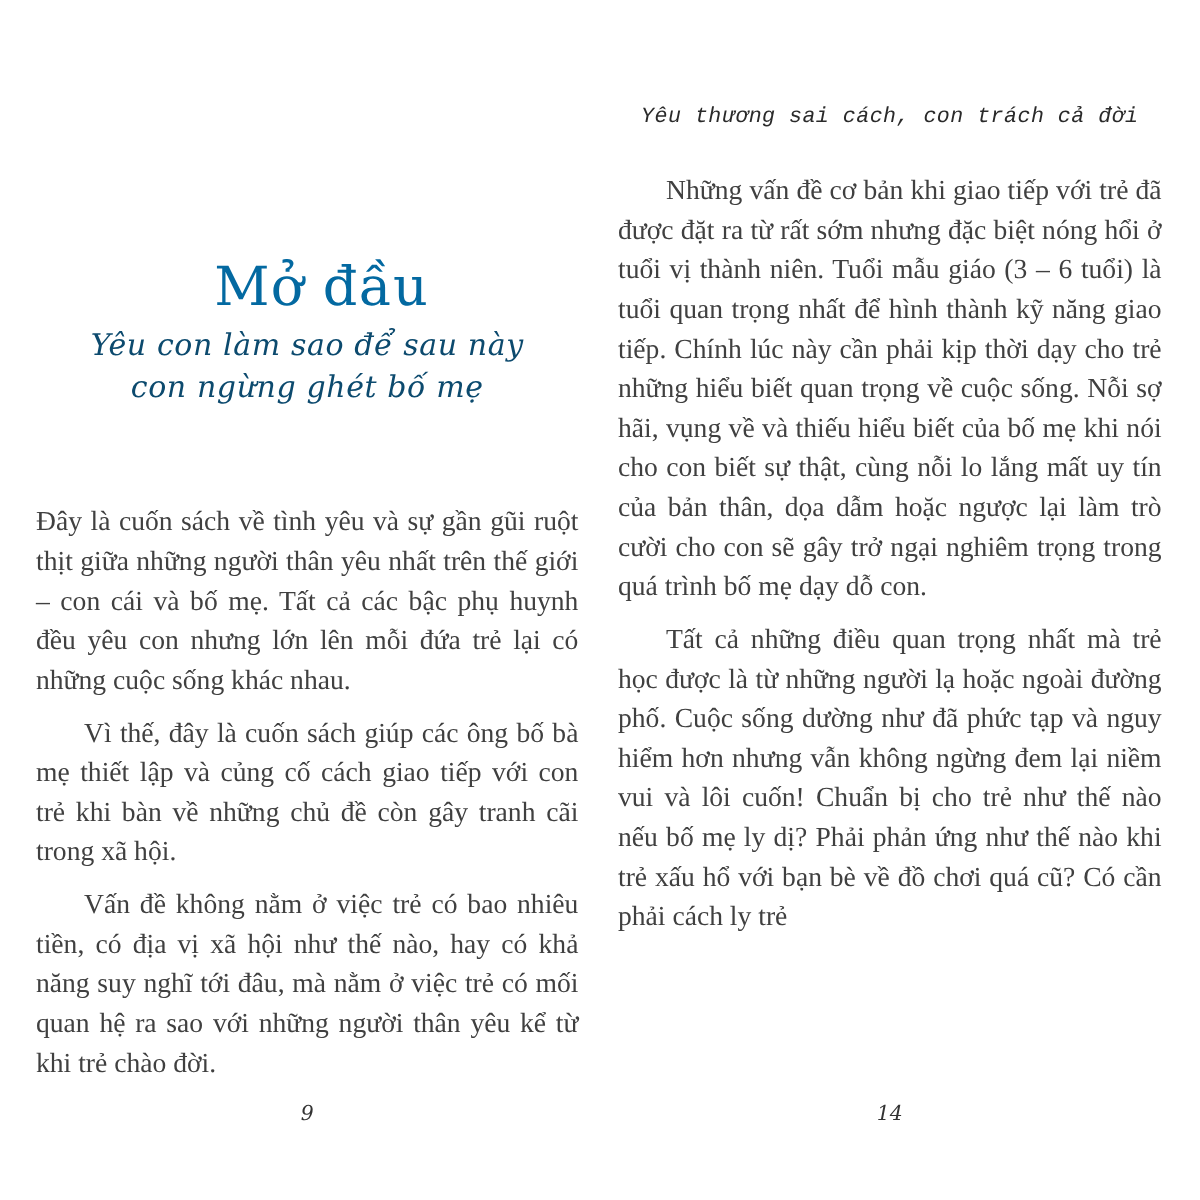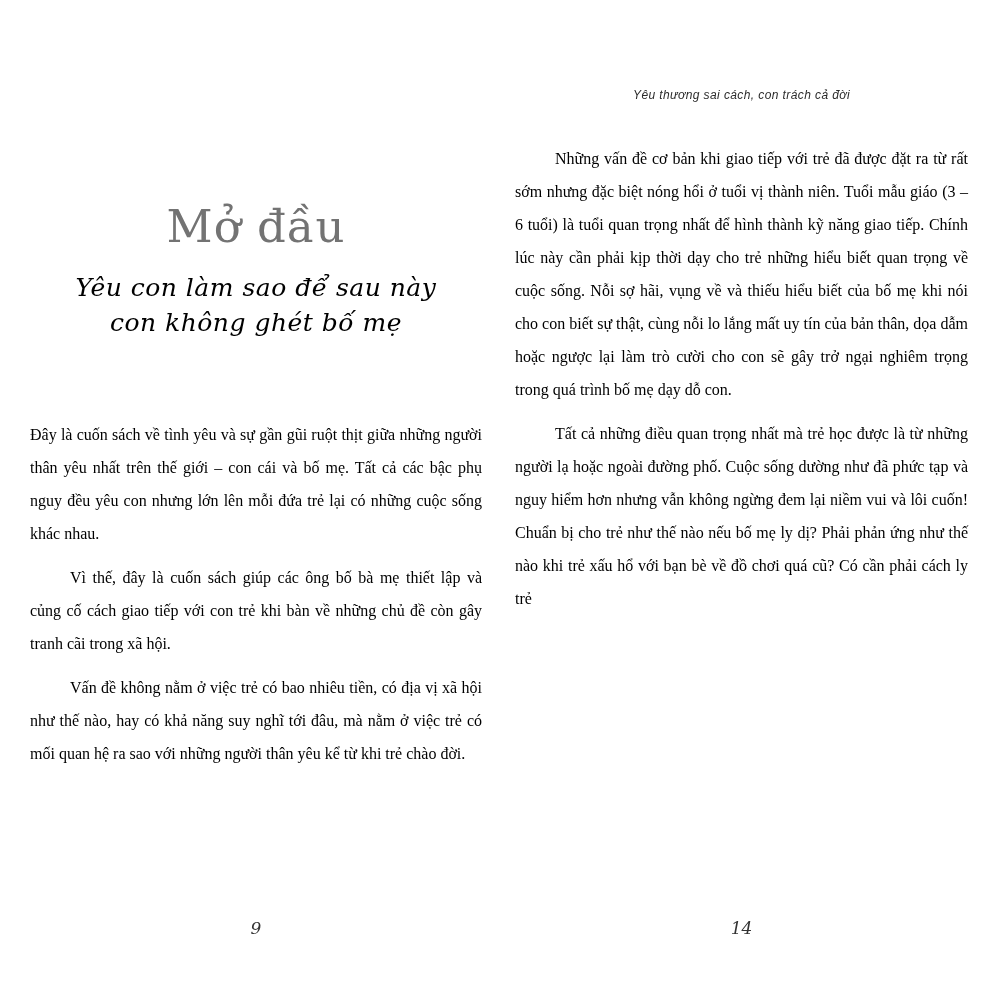--- a/index.html
+++ b/index.html
@@ -30,61 +30,61 @@
   }
   .page-right {
     left: 515px;
     width: 453px;
   }
   .chapter-title {
     position: absolute;
     top: 200px;
     left: 0;
     width: 100%;
-    margin: 0;
+    margin: 12px;
     text-align: center;
     font-size: 45px;
     font-weight: 500;
     letter-spacing: 1px;
-    color: #737373;
+    color: #0369a1;
     font-family: "DejaVu Serif", serif;
   }
   .chapter-subtitle {
     position: absolute;
     top: 270px;
     left: 0;
     width: 100%;
     text-align: center;
     font-style: italic;
     font-size: 25px;
     line-height: 35px;
     letter-spacing: 0.5px;
-    color: #000000;
+    color: #0c4a6e;
     font-family: "DejaVu Serif", serif;
   }
   .running-header {
     position: absolute;
     top: 88px;
     left: 0;
     width: 100%;
     text-align: center;
     font-style: italic;
-    font-size: 12px;
+    font-size: 18px;
     letter-spacing: 0.4px;
     color: #2a2a2a;
-    font-family: Liberation Sans, sans-serif;
+    font-family: Liberation Mono, monospace;
   }
   .body-text {
     position: absolute;
     left: 0;
     width: 100%;
-    font-size: 16px;
+    font-size: 23px;
     line-height: 33px;
     text-align: justify;
-    color: #000000;
+    color: #404040;
   }
   .body-left { top: 418px; }
   .body-right { top: 142px; }
   .body-text p {
     margin: 0 0 11px 0;
     text-indent: 40px;
   }
   .body-text p.no-indent {
     text-indent: 0;
   }
@@ -102,24 +102,24 @@
 </style>
 </head>
 <body>
 
 <div class="spread">
 
   <div class="page page-left">
     <h1 class="chapter-title">Mở đầu</h1>
     <div class="chapter-subtitle">
       <div>Yêu con làm sao để sau này</div>
-      <div>con không ghét bố mẹ</div>
+      <div>con ngừng ghét bố mẹ</div>
     </div>
     <div class="body-text body-left">
-      <p class="no-indent">Đây là cuốn sách về tình yêu và sự gần gũi ruột thịt giữa những người thân yêu nhất trên thế giới – con cái và bố mẹ. Tất cả các bậc phụ nguy đều yêu con nhưng lớn lên mỗi đứa trẻ lại có những cuộc sống khác nhau.</p>
+      <p class="no-indent">Đây là cuốn sách về tình yêu và sự gần gũi ruột thịt giữa những người thân yêu nhất trên thế giới – con cái và bố mẹ. Tất cả các bậc phụ huynh đều yêu con nhưng lớn lên mỗi đứa trẻ lại có những cuộc sống khác nhau.</p>
       <p>Vì thế, đây là cuốn sách giúp các ông bố bà mẹ thiết lập và củng cố cách giao tiếp với con trẻ khi bàn về những chủ đề còn gây tranh cãi trong xã hội.</p>
       <p>Vấn đề không nằm ở việc trẻ có bao nhiêu tiền, có địa vị xã hội như thế nào, hay có khả năng suy nghĩ tới đâu, mà nằm ở việc trẻ có mối quan hệ ra sao với những người thân yêu kể từ khi trẻ chào đời.</p>
     </div>
     <div class="page-number">9</div>
   </div>
 
   <div class="page page-right">
     <div class="running-header">Yêu thương sai cách, con trách cả đời</div>
     <div class="body-text body-right">
       <p>Những vấn đề cơ bản khi giao tiếp với trẻ đã được đặt ra từ rất sớm nhưng đặc biệt nóng hổi ở tuổi vị thành niên. Tuổi mẫu giáo (3 – 6 tuổi) là tuổi quan trọng nhất để hình thành kỹ năng giao tiếp. Chính lúc này cần phải kịp thời dạy cho trẻ những hiểu biết quan trọng về cuộc sống. Nỗi sợ hãi, vụng về và thiếu hiểu biết của bố mẹ khi nói cho con biết sự thật, cùng nỗi lo lắng mất uy tín của bản thân, dọa dẫm hoặc ngược lại làm trò cười cho con sẽ gây trở ngại nghiêm trọng trong quá trình bố mẹ dạy dỗ con.</p>

